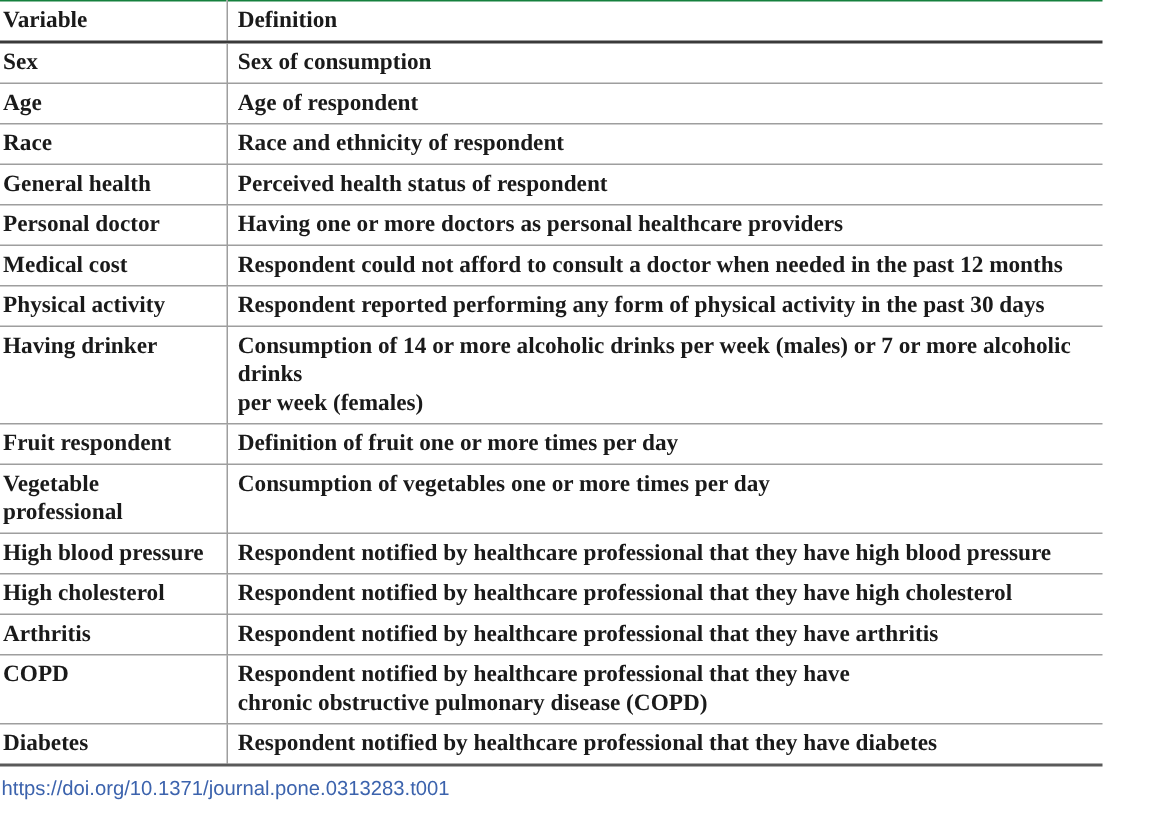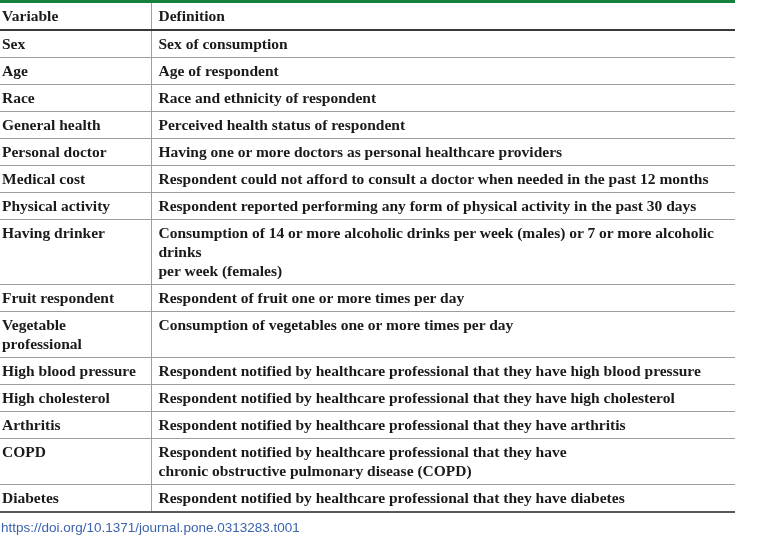--- a/index.html
+++ b/index.html
@@ -13,21 +13,21 @@
     color: #1a1a1a;
   }
   .figure {
     width: 783px;
     box-sizing: border-box;
   }
   table.vars {
     width: 735px;
     border-collapse: collapse;
     table-layout: fixed;
-    border-top: 3px solid #15803d;
+    border-top: 1px solid #15803d;
   }
   table.vars th, table.vars td {
     font-size: 15.5px;
     line-height: 19px;
     vertical-align: top;
     text-align: left;
     border-bottom: 1px solid #9e9e9e;
     padding: 3px 6px 4px 7px;
     font-weight: bold;
   }
@@ -100,21 +100,21 @@
           <td class="col-var">Physical activity</td>
           <td class="col-def">Respondent reported performing any form of physical activity in the past 30 days</td>
         </tr>
         <tr>
           <td class="col-var">Having drinker</td>
           <td class="col-def">Consumption of 14 or more alcoholic drinks per week (males) or 7 or more alcoholic drinks
 per week (females)</td>
         </tr>
         <tr>
           <td class="col-var">Fruit respondent</td>
-          <td class="col-def">Respondent of fruit one or more times per day</td>
+          <td class="col-def">Definition of fruit one or more times per day</td>
         </tr>
         <tr>
           <td class="col-var">Vegetable professional</td>
           <td class="col-def">Consumption of vegetables one or more times per day</td>
         </tr>
         <tr>
           <td class="col-var">High blood pressure</td>
           <td class="col-def">Respondent notified by healthcare professional that they have high blood pressure</td>
         </tr>
         <tr>

